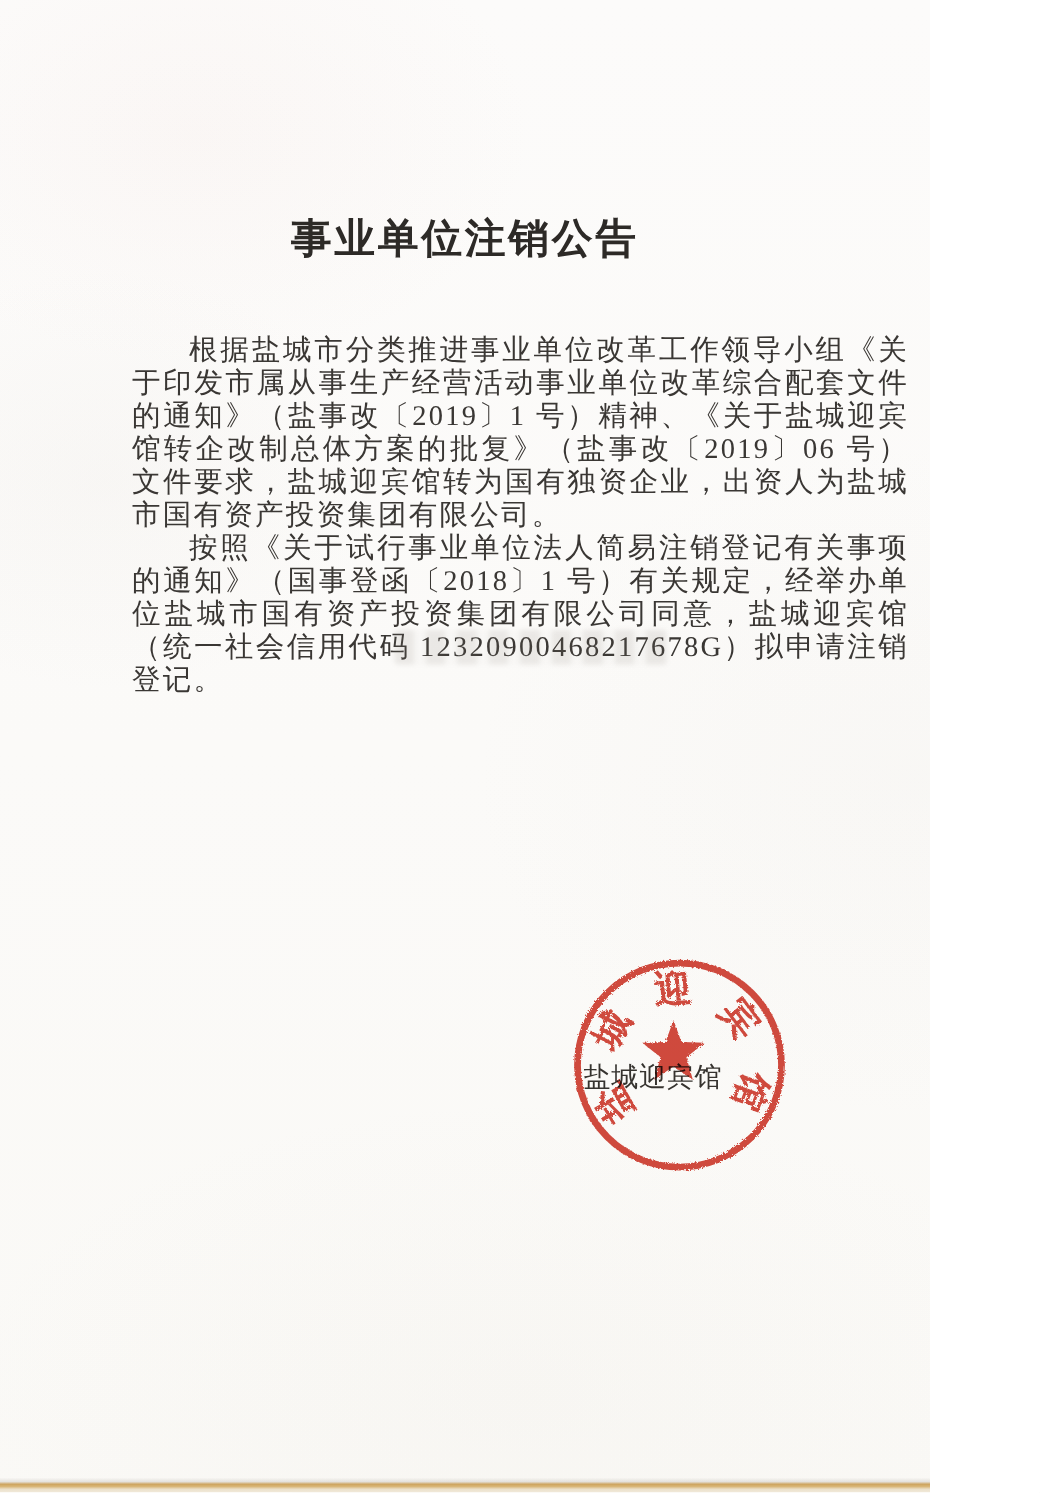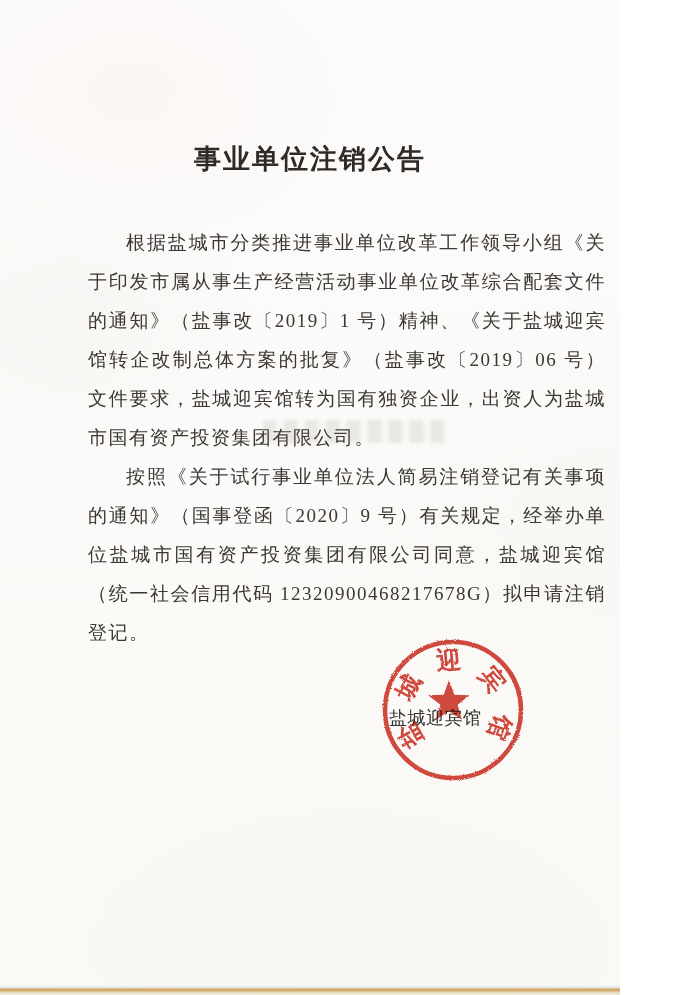--- a/index.html
+++ b/index.html
@@ -35,21 +35,21 @@
     letter-spacing: 2px;
     color: #2d2a27;
   }
 
   .doc-body {
     position: absolute;
     top: 223px;
     left: 88px;
     width: 518px;
     font-size: 19px;
-    line-height: 39px;
+    line-height: 22px;
     letter-spacing: 1.5px;
     text-align: justify;
     text-justify: inter-character;
     color: #3a3734;
   }
   .doc-body p {
     margin: 0;
     text-indent: 2em;
   }
 
@@ -121,21 +121,21 @@
 </style>
 </head>
 <body>
 
 <div class="page">
 
   <h1 class="doc-title">事业单位注销公告</h1>
 
   <div class="doc-body">
     <p>根据盐城市分类推进事业单位改革工作领导小组《关于印发市属从事生产经营活动事业单位改革综合配套文件的通知》（盐事改〔2019〕1 号）精神、《关于盐城迎宾馆转企改制总体方案的批复》（盐事改〔2019〕06 号）文件要求，盐城迎宾馆转为国有独资企业，出资人为盐城市国有资产投资集团有限公司。</p>
-    <p>按照《关于试行事业单位法人简易注销登记有关事项的通知》（国事登函〔2020〕9 号）有关规定，经举办单位盐城市国有资产投资集团有限公司同意，盐城迎宾馆（统一社会信用代码 12320900468217678G）拟申请注销登记。</p>
+    <p>按照《关于试行事业单位法人简易注销登记有关事项的通知》（国事登函〔2018〕1 号）有关规定，经举办单位盐城市国有资产投资集团有限公司同意，盐城迎宾馆（统一社会信用代码 12320900468217678G）拟申请注销登记。</p>
   </div>
 
   <div class="bleed-smudge"></div>
 
   <div class="sig-org">盐城迎宾馆</div>
 
 
   <svg class="seal" viewBox="0 0 170 170">
     <defs>
       <filter id="stamp-rough" x="-10%" y="-10%" width="120%" height="120%">

